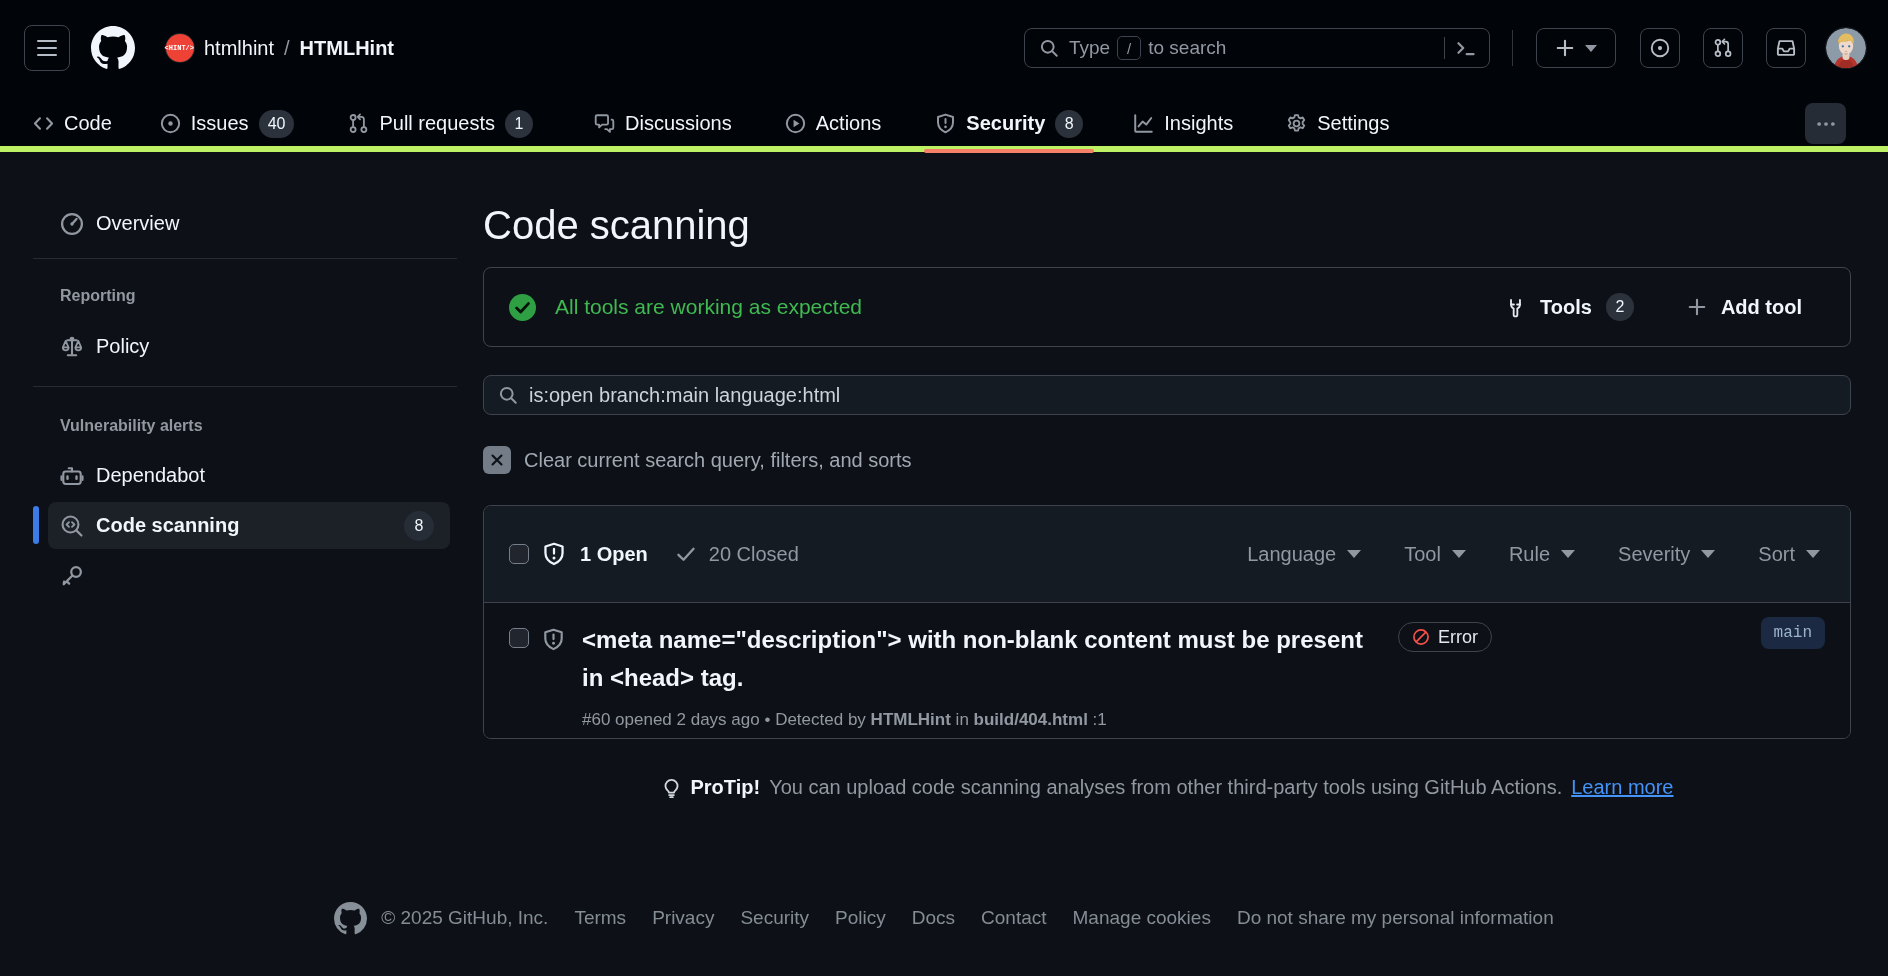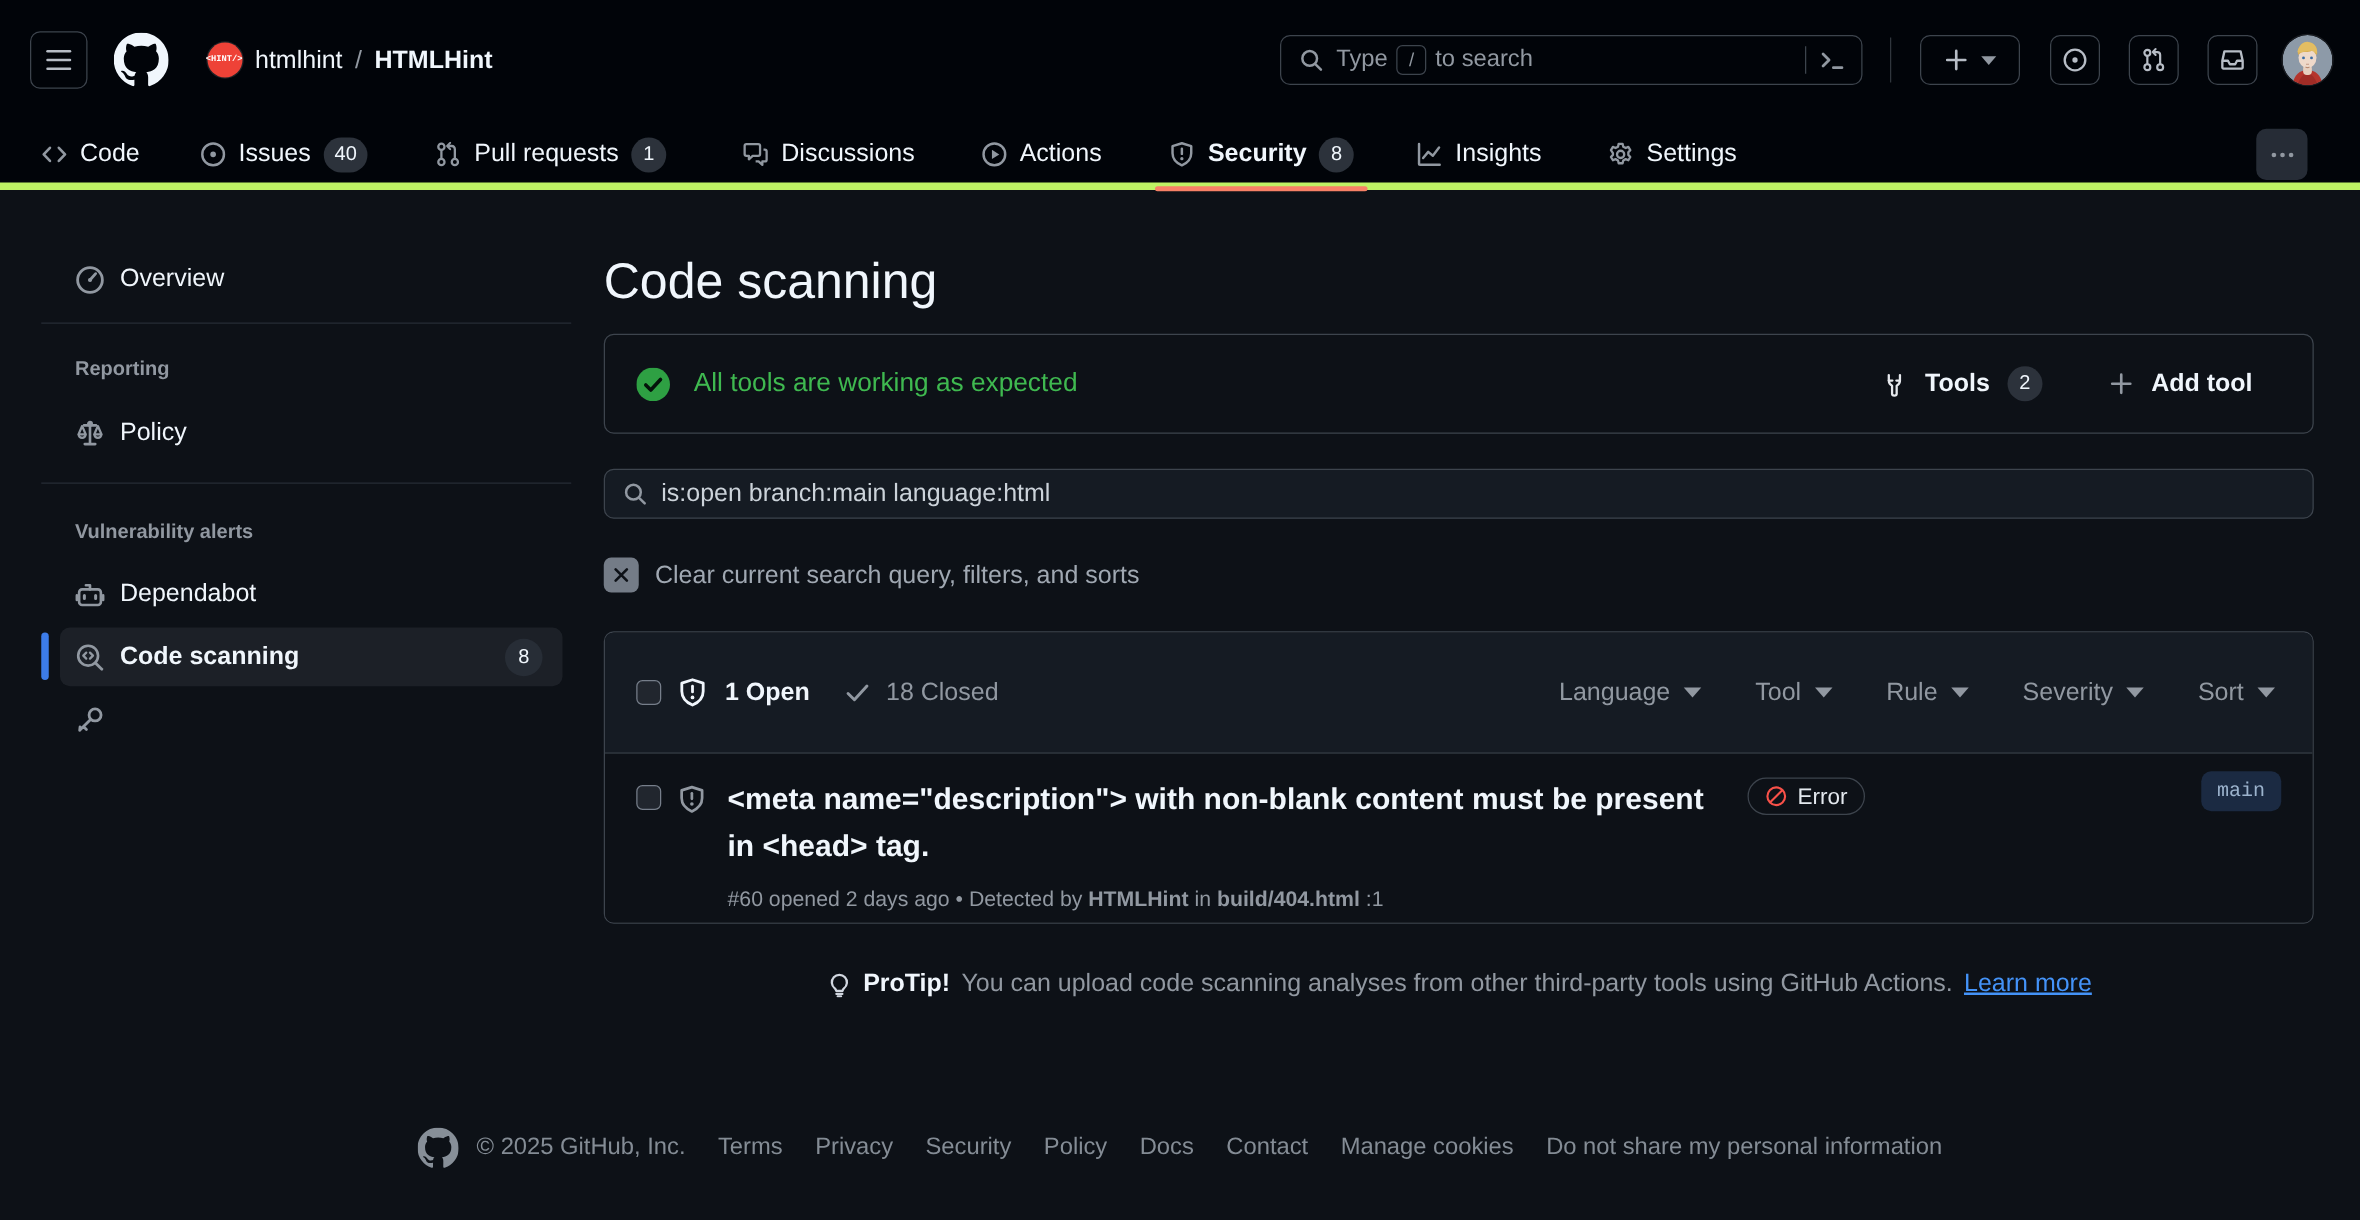--- a/index.html
+++ b/index.html
@@ -462,21 +462,21 @@
     <section class="list-box">
       <div class="list-header">
         <span class="checkbox"></span>
         <svg class="shield">
             <use href="#i-shield"></use>
           </svg>
         <span class="open-label">1 Open</span>
         <svg class="tick">
             <use href="#i-check"></use>
           </svg>
-        <span class="closed-label">18 Closed</span>
+        <span class="closed-label">20 Closed</span>
         <span class="spacer"></span>
         <div class="dropdown">
           <span class="dd-label">Language</span>
           <span class="dd-caret"></span>
         </div>
         <div class="dropdown">
           <span class="dd-label">Tool</span>
           <span class="dd-caret"></span>
         </div>
         <div class="dropdown">

